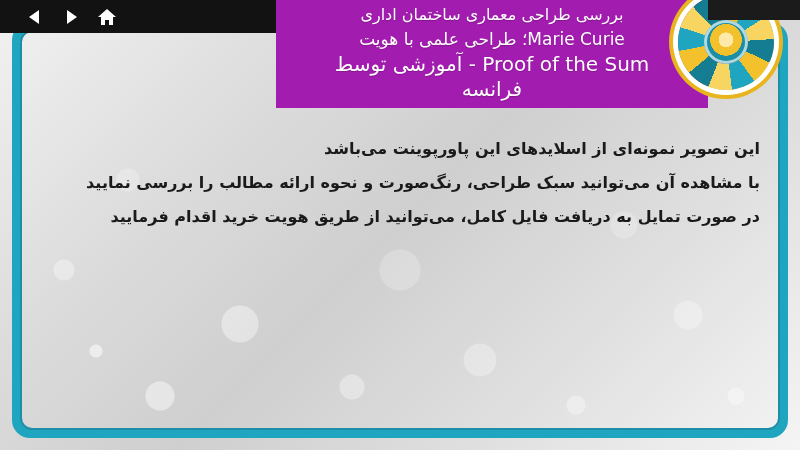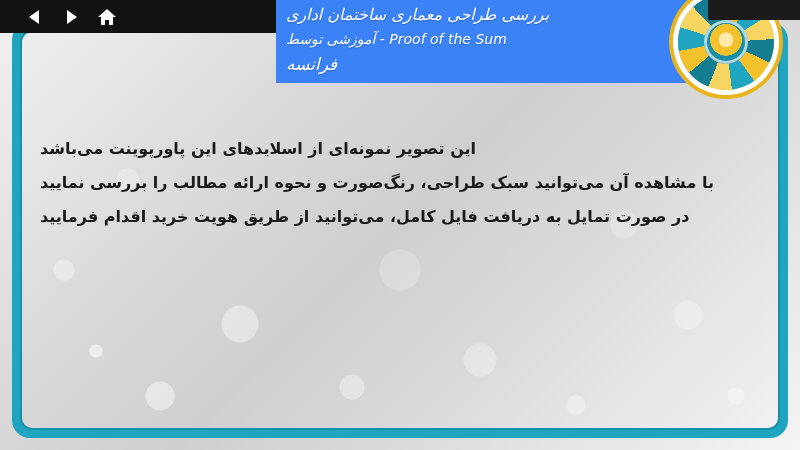--- a/index.html
+++ b/index.html
@@ -36,40 +36,39 @@
     background:transparent;
   }
   .frame-inner{
     position:absolute;left:20px;top:30px;width:760px;height:400px;
     border:2px solid #1b8fa6;border-radius:12px;box-sizing:border-box;
   }
 
   
   .title-banner{
     position:absolute;left:276px;top:0;width:432px;
-    background:#3b82f6;
+    background:#a21caf;
     padding:2px 10px 6px 10px;
     box-sizing:border-box;
-    text-align:left;
+    text-align:center;
     direction:rtl;
-    font-style:italic;
   }
   .title-line{
     font-family:"DejaVu Sans", sans-serif;
     color:#ffffff;
     font-size:17px;
     line-height:25px;
     font-weight:400;
     text-shadow:0 1px 1px rgba(0,0,0,.18);
     white-space:nowrap;
   }
   .title-line.t1{font-size:16px;}
   .title-line.t2{font-size:17px;}
-  .title-line.t3{font-size:14px;}
-  .title-line.t4{font-size:17px;}
+  .title-line.t3{font-size:20px;}
+  .title-line.t4{font-size:20px;}
 
   
   .title-strip{
     position:absolute;left:276px;top:0;width:432px;height:20px;
     background:#2b2b2b;
   }
 
   
   .medallion{
     position:absolute;right:26px;top:-6px;width:96px;height:96px;border-radius:50%;
@@ -80,21 +79,21 @@
   }
   .medallion::after{
     content:"";position:absolute;left:26px;top:26px;width:44px;height:44px;border-radius:50%;
     background:radial-gradient(circle at 50% 45%, #ffe9a8 0 22%, #f2c12c 23% 48%, #1b8fa6 49% 70%, #0e5e70 71% 100%);
     box-shadow:inset 0 0 0 3px rgba(255,255,255,.65);
   }
 
   
   .body-text{
     position:absolute;left:40px;top:132px;width:720px;
-    direction:rtl;text-align:left;
+    direction:rtl;text-align:right;
     color:#1a1a1a;
   }
   .body-line{
     font-family:"DejaVu Sans", sans-serif;
     font-size:16px;
     line-height:34px;
     font-weight:700;
     white-space:nowrap;
   }
 
@@ -121,20 +120,21 @@
 
   <div class="slide-bg"></div>
 
   <div class="frame-outer"></div>
   <div class="frame-inner"></div>
 
   <div class="title-strip"></div>
 
   <div class="title-banner">
     <div class="title-line t1">بررسی طراحی معماری ساختمان اداری</div>
+    <div class="title-line t2">Marie Curie؛ طراحی علمی با هویت</div>
     <div class="title-line t3">Proof of the Sum - آموزشی توسط</div>
     <div class="title-line t4">فرانسه</div>
   </div>
 
   <div class="medallion"></div>
 
   <div class="body-text">
     <div class="body-line">این تصویر نمونه‌ای از اسلایدهای این پاورپوینت می‌باشد</div>
     <div class="body-line">با مشاهده آن می‌توانید سبک طراحی، رنگ‌صورت و نحوه ارائه مطالب را بررسی نمایید</div>
     <div class="body-line">در صورت تمایل به دریافت فایل کامل، می‌توانید از طریق هویت خرید اقدام فرمایید</div>

